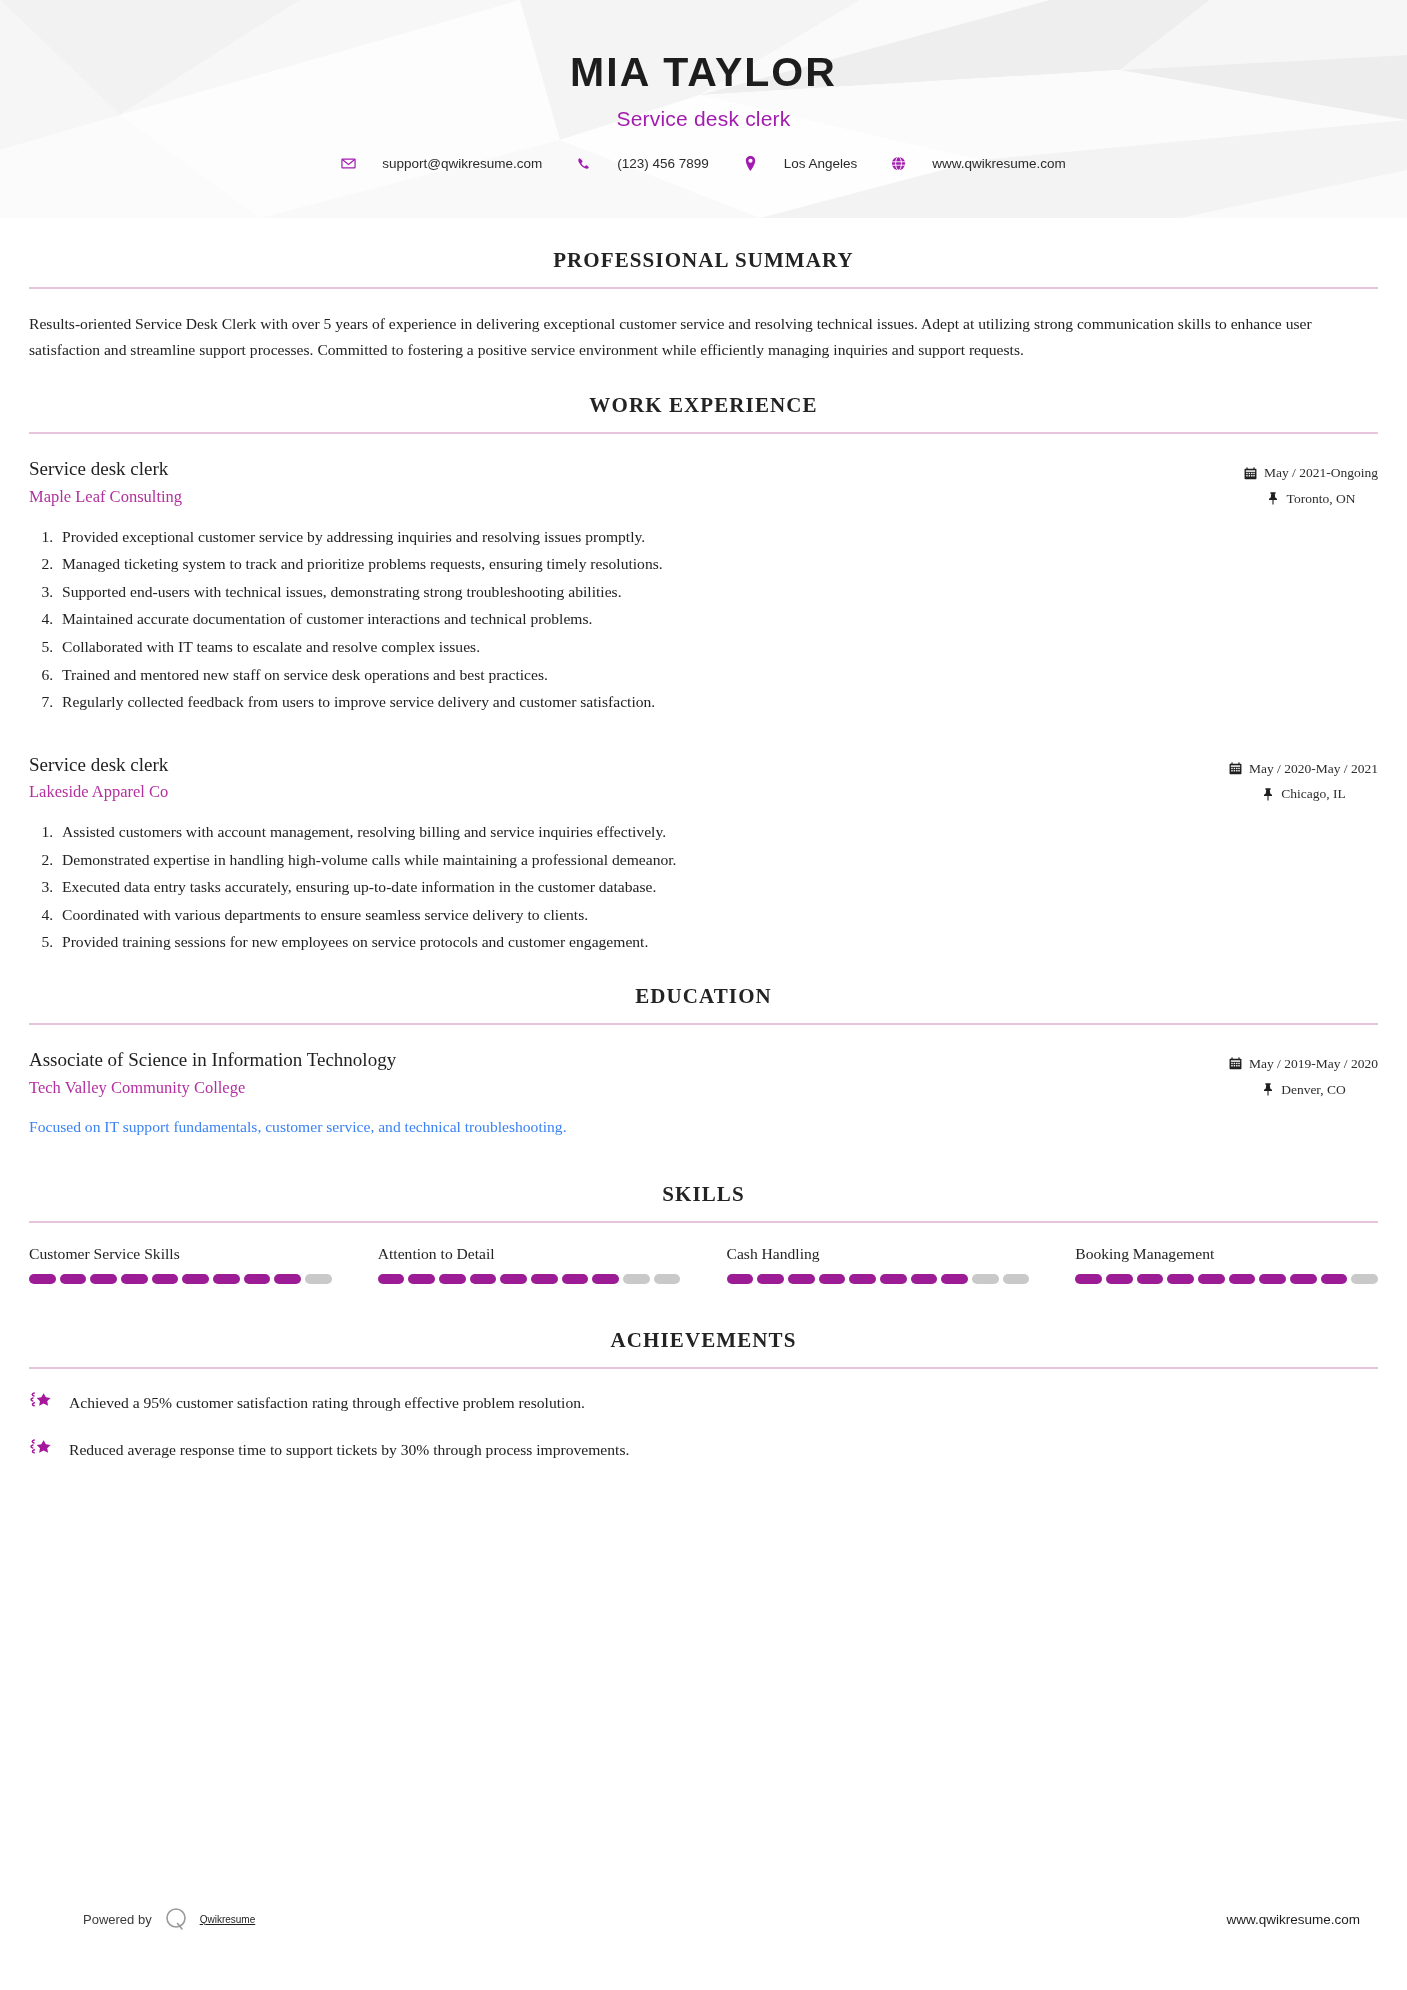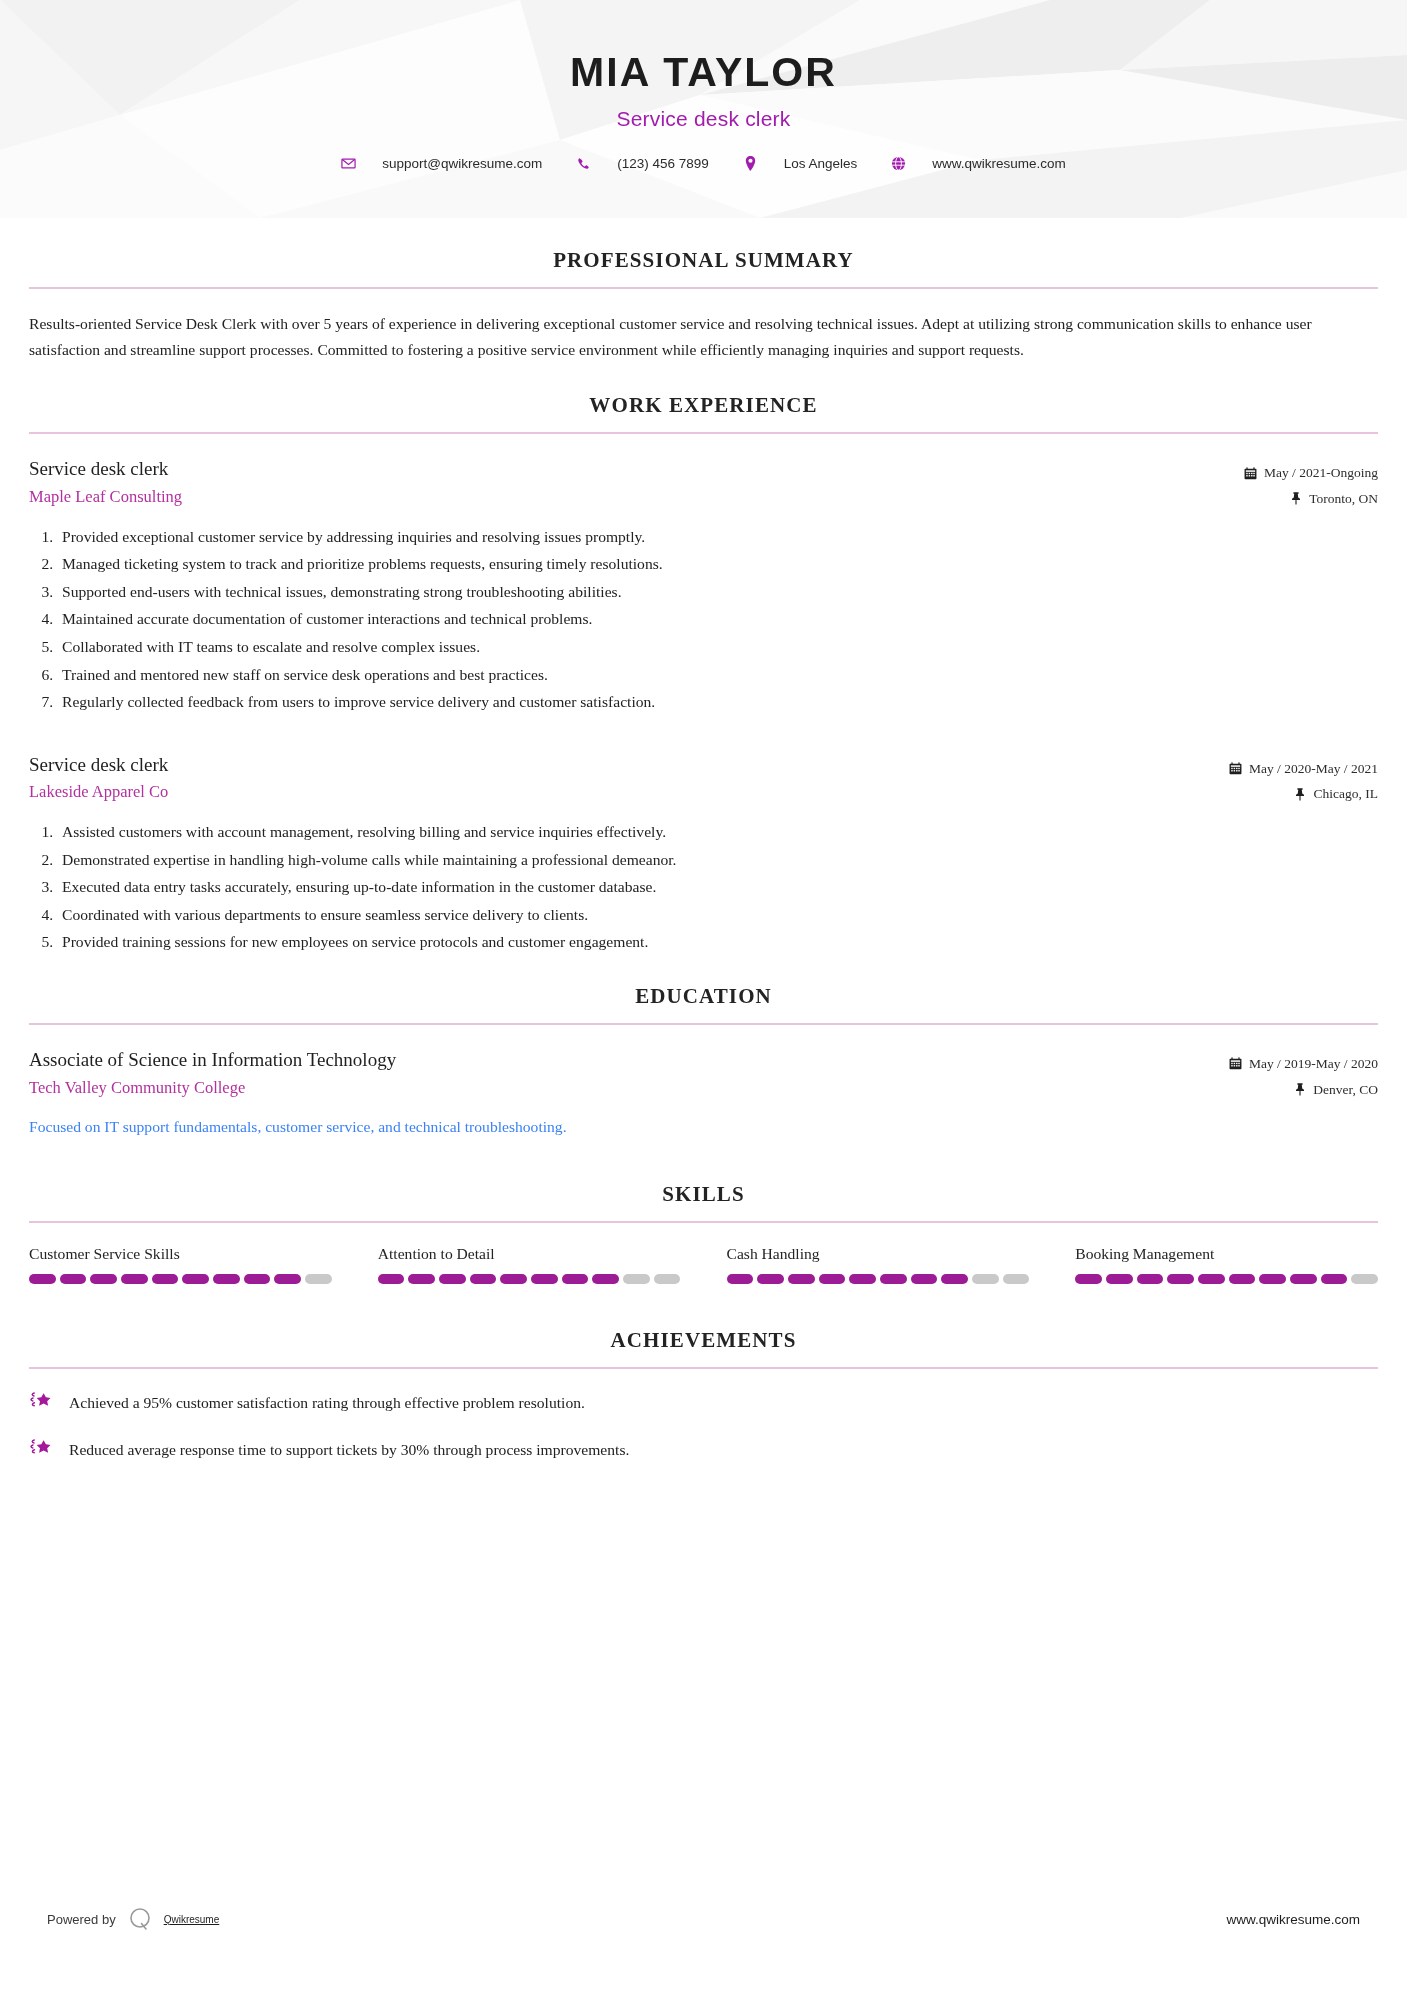--- a/index.html
+++ b/index.html
@@ -129,21 +129,21 @@
     font-weight: 400;
   }
   .entry-right {
     flex: 0 0 auto;
     text-align: right;
     padding-top: 4px;
   }
   .meta-line {
     display: flex;
     align-items: center;
-    justify-content: flex-end;
+    justify-content: center;
     gap: 7px;
     font-size: 13.5px;
     color: #2d2d2d;
     line-height: 1.9;
     white-space: nowrap;
   }
   .meta-line .m-icon {
     display: inline-flex;
     align-items: center;
     justify-content: center;
@@ -228,20 +228,21 @@
     display: flex;
     justify-content: space-between;
     align-items: center;
     font-size: 13px;
     color: #3a3a3a;
   }
   .footer-left {
     display: flex;
     align-items: center;
     gap: 11px;
+    margin-left: 36px;
   }
   .footer-logo {
     width: 26px;
     height: 26px;
     color: #9a9a9a;
   }
   .footer-logo svg { display: block; }
   .footer-brand {
     text-decoration: underline;
     color: #1d1d1d;

